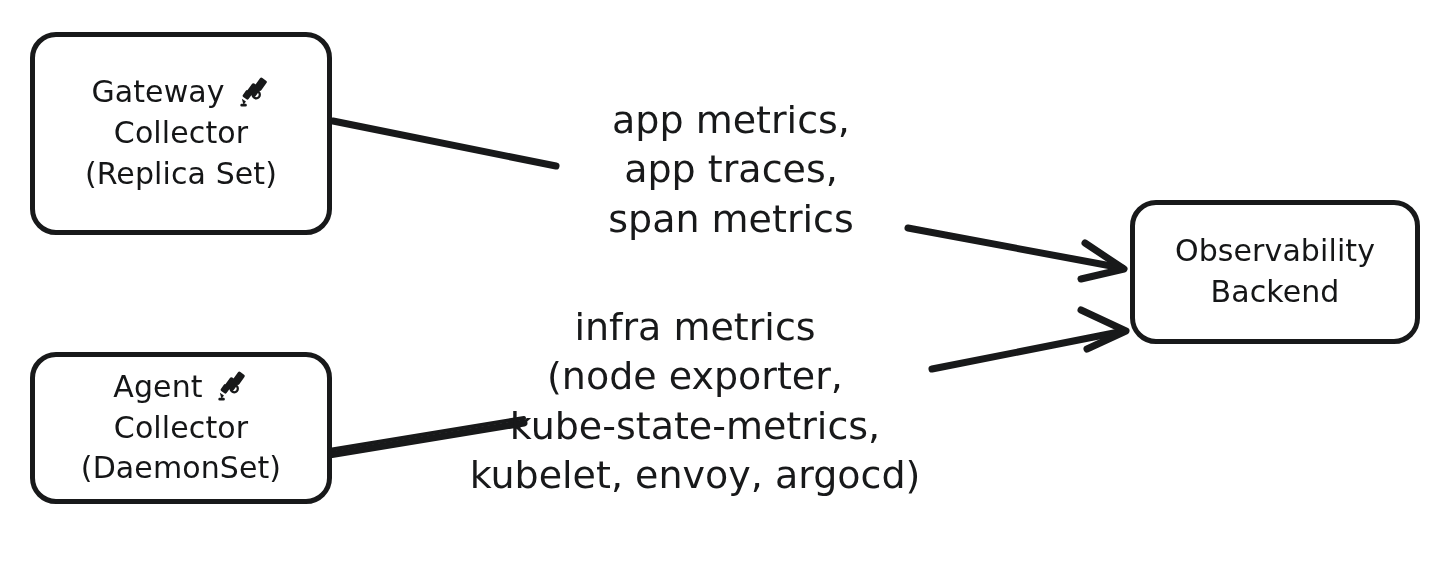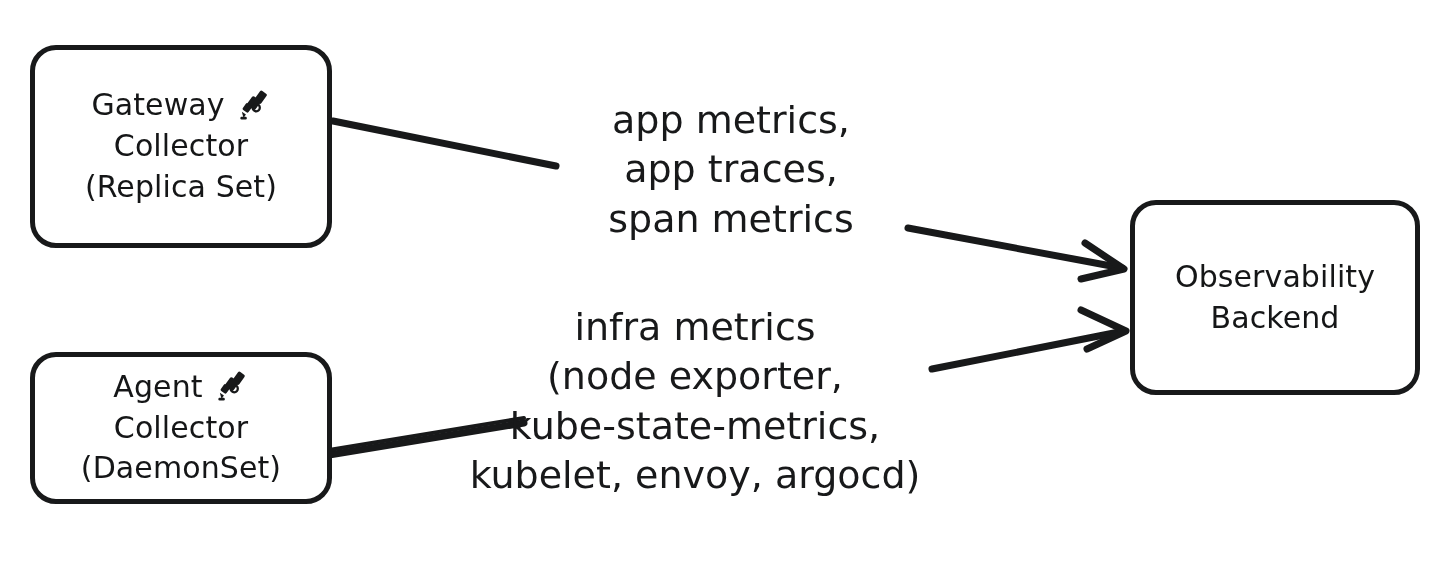--- a/index.html
+++ b/index.html
@@ -86,21 +86,21 @@
 
       <path d="M 329 455 L 524 423" fill="none" stroke="#18191a" stroke-width="7" stroke-linecap="round" stroke-linejoin="round"></path>
       <path d="M 329 450 L 524 418" fill="none" stroke="#18191a" stroke-width="4" stroke-linecap="round" stroke-linejoin="round"></path>
 
       <path d="M 932 369 L 1124 331" fill="none" stroke="#18191a" stroke-width="7" stroke-linecap="round" stroke-linejoin="round"></path>
 
       <path d="M 1081 310 L 1126 331 L 1087 349" fill="none" stroke="#18191a" stroke-width="7" stroke-linecap="round" stroke-linejoin="round"></path>
     </g>
   </svg>
 
-  <div class="node-box" style="left:30px; top:45px; width:302px; height:203px;">
+  <div class="node-box" style="left:30px; top:32px; width:302px; height:203px;">
     <div class="node-line">
       <span>Gateway</span>
       <span class="node-icon">
         <svg viewBox="0 0 32 32" xmlns="http://www.w3.org/2000/svg">
           <g fill="#18191a">
             <rect x="18.5" y="2.0" width="7.5" height="11.5" rx="1.6" transform="rotate(36 22.25 7.75)"></rect>
             <rect x="11.0" y="8.0" width="9.5" height="10.5" rx="1.6" transform="rotate(36 15.75 13.25)"></rect>
             <rect x="6.3" y="14.0" width="6.6" height="7.6" rx="1.4" transform="rotate(36 9.6 17.8)"></rect>
             <circle cx="18.1" cy="17.6" r="3.4" fill="none" stroke="#18191a" stroke-width="2.1"></circle>
             <path d="M 4.6 21.4 L 8.4 24.1 L 6.1 27.4 Z"></path>
@@ -134,21 +134,21 @@
       </span>
     </div>
     <div class="node-line">
       <span>Collector</span>
     </div>
     <div class="node-line">
       <span>(DaemonSet)</span>
     </div>
   </div>
 
-  <div class="node-box" style="left:1130px; top:200px; width:290px; height:195px;">
+  <div class="node-box" style="left:1130px; top:200px; width:290px; height:144px;">
     <div class="node-line">
       <span>Observability</span>
     </div>
     <div class="node-line">
       <span>Backend</span>
     </div>
   </div>
 
   <div class="edge-label" style="left:731px; top:96px;">
     <span class="ln">app metrics,</span>

